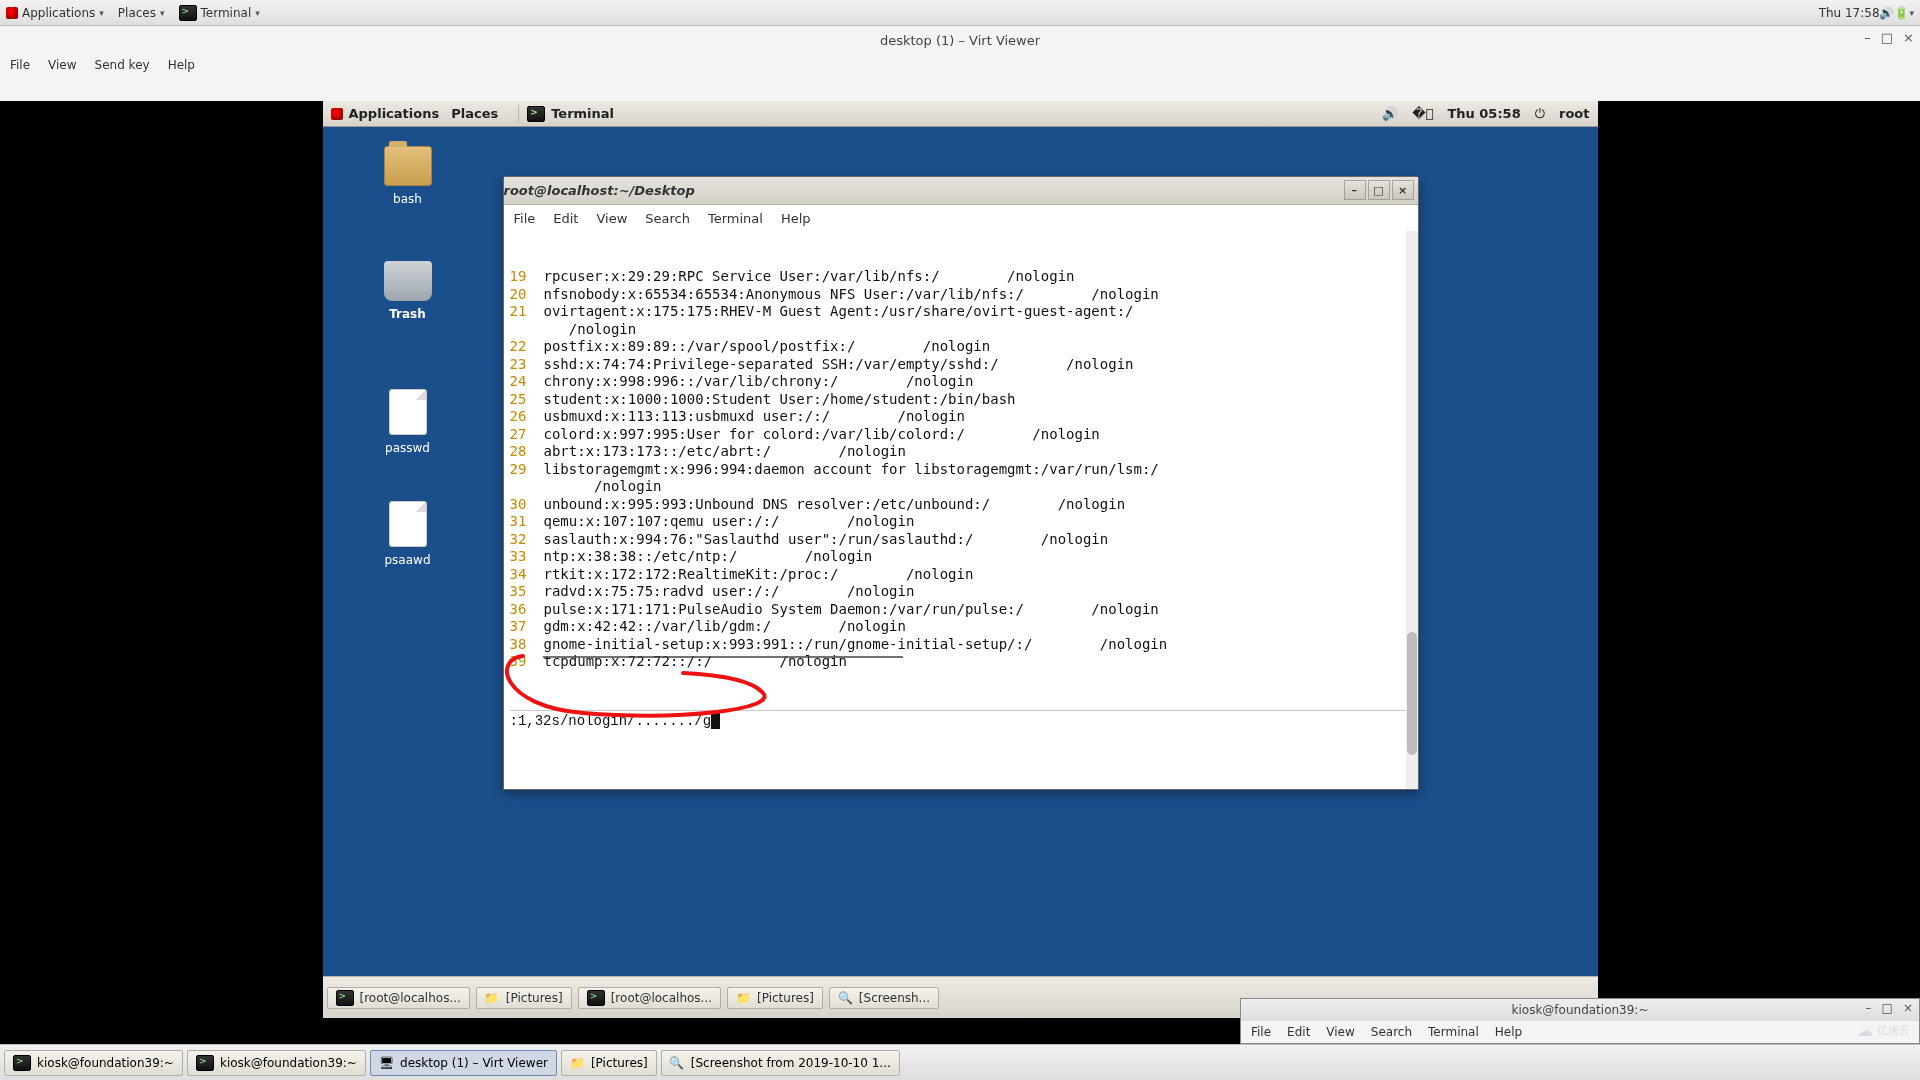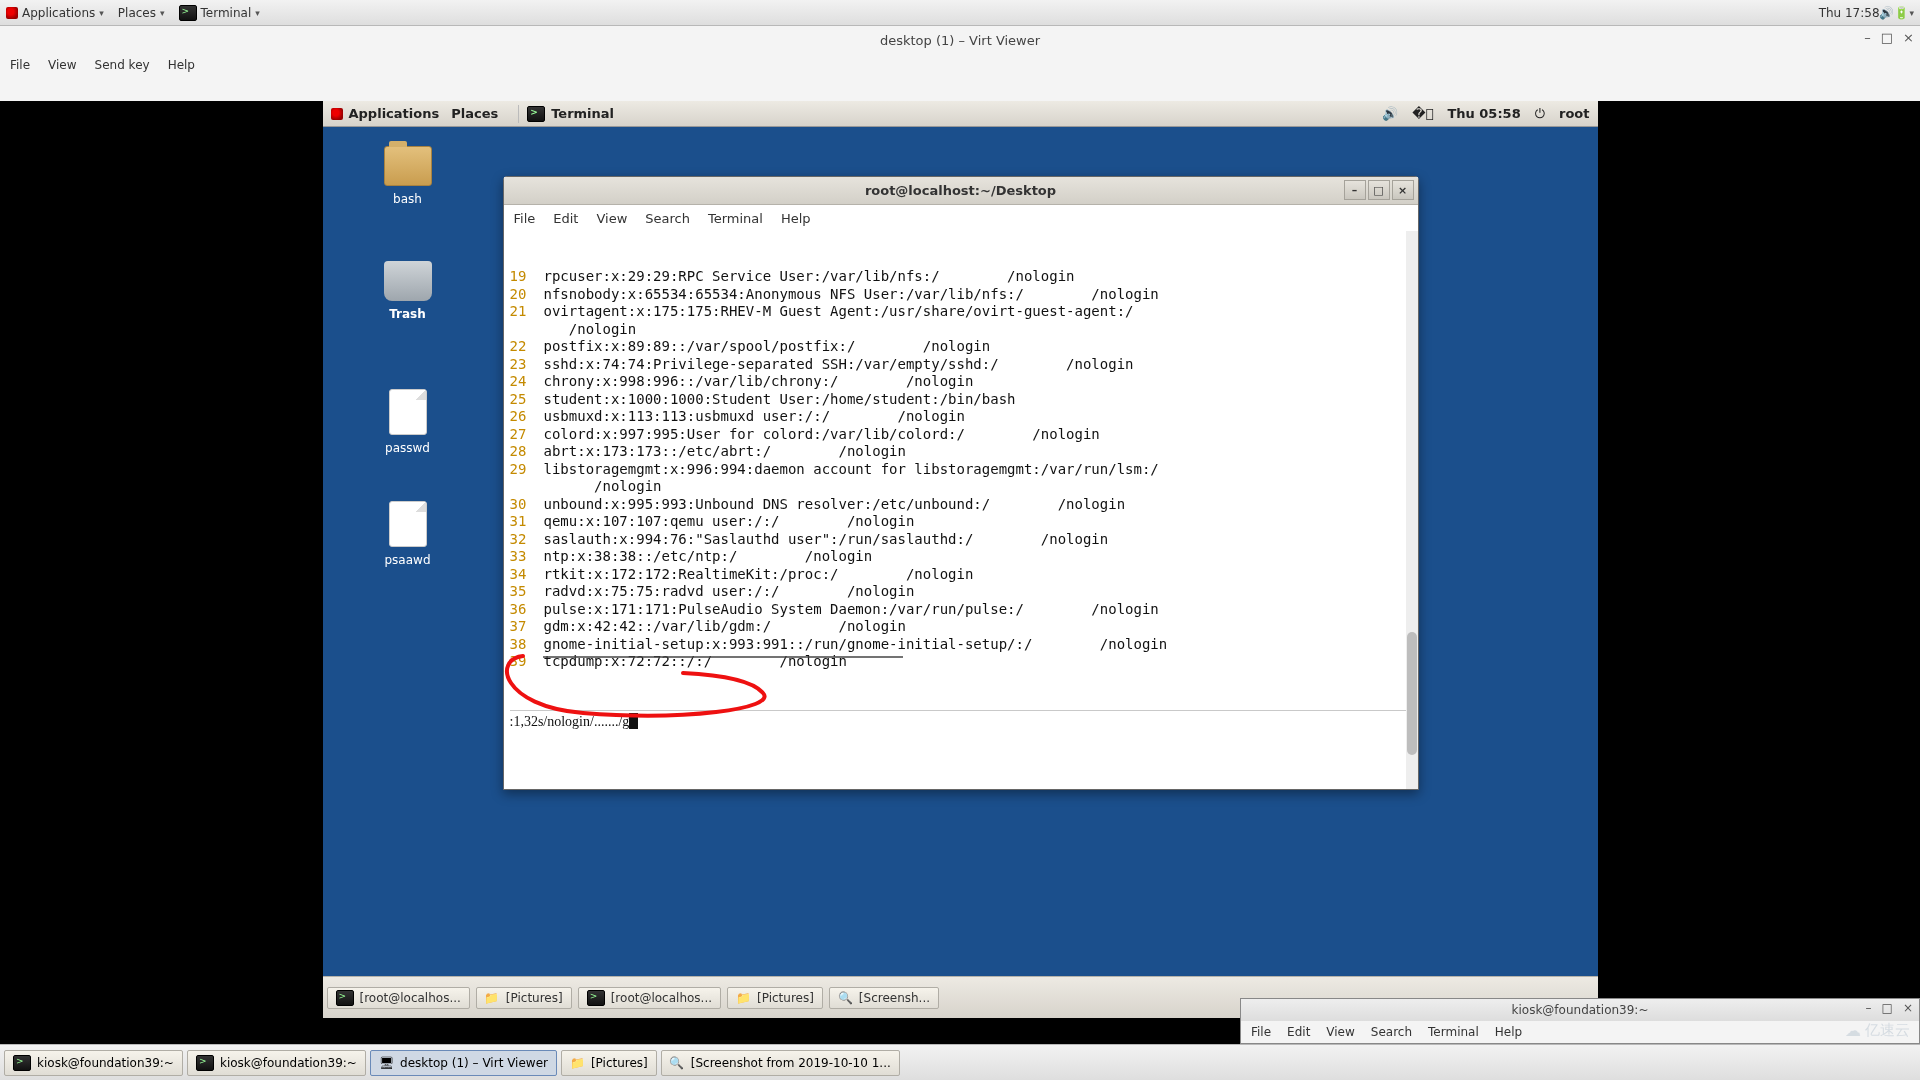--- a/index.html
+++ b/index.html
@@ -35,48 +35,48 @@
 .desk-icon { position:absolute; width:90px; text-align:center; color:#fff; font-size:12px; }
 .desk-icon .ic { width:48px; height:40px; margin:0 auto 6px; border-radius:3px; }
 .ic.folder { background:linear-gradient(#e3c07c,#c99d4f); border:1px solid #a88240; position:relative; }
 .ic.folder::before { content:""; position:absolute; top:-6px; left:4px; width:18px; height:6px; background:#d4b06a; border-radius:2px 2px 0 0; }
 .ic.trash { background:linear-gradient(#cfd4d8,#9ea6ad); border-radius:4px 4px 8px 8px; }
 .ic.file { background:#fff; border:1px solid #ccc; position:relative; height:46px; width:38px; margin:0 auto 6px; }
 .ic.file::after { content:""; position:absolute; top:0; right:0; width:10px; height:10px; background:linear-gradient(135deg,#fff 48%, #ddd 50%); }
 
 
 .term-win { position:absolute; left:180px; top:75px; width:916px; background:#fff; border:1px solid #666; border-radius:4px 4px 0 0; box-shadow:0 4px 12px rgba(0,0,0,0.4); }
-.term-title { height:28px; background:linear-gradient(#e6e3dc,#d3d0c8); border-bottom:1px solid #b5b2aa; display:flex; align-items:center; justify-content:center; position:relative; font-weight:bold; color:#333; font-size:13px; }
+.term-title { height:28px; background:linear-gradient(#e6e3dc,#d3d0c8); border-bottom:1px solid #b5b2aa; display:flex; align-items:center; justify-content:flex-start; position:relative; font-weight:bold; color:#333; font-size:13px;font-style:italic; }
 .term-title .ctrl { position:absolute; right:4px; top:3px; display:flex; gap:2px; }
 .term-title .ctrl span { width:22px; height:20px; background:linear-gradient(#e6e3dc,#cac7bf); border:1px solid #a5a29a; display:flex; align-items:center; justify-content:center; font-size:11px; color:#333; cursor:pointer; }
 .term-menu { height:26px; display:flex; align-items:center; padding:0 10px; gap:18px; color:#333; font-size:13px; }
 .term-body { background:#fff; font-family:"DejaVu Sans Mono","Liberation Mono",monospace; font-size:14px; color:#111; padding:2px 6px 6px; line-height:1.25; position:relative; white-space:pre; overflow:hidden; }
 .term-body .ln { color:#c48a00; display:inline-block; width:28px; margin-right:6px; }
 .term-body .scroll { position:absolute; right:0; top:0; bottom:0; width:12px; background:#eee; }
 .term-body .scroll .thumb { position:absolute; top:72%; left:1px; right:1px; height:22%; background:#bdbdbd; border-radius:5px; }
-.term-status { border-top:1px solid #c9c9c9; margin-top:4px; padding-top:2px; font-family:Liberation Serif, serif; }
+.term-status { border-top:1px solid #c9c9c9; margin-top:4px; padding-top:2px; font-family:Liberation Mono, monospace; }
 .term-status .cur { display:inline-block; width:9px; height:16px; background:#111; vertical-align:text-bottom; margin-left:0; }
 
 
 .guest-taskbar { position:absolute; bottom:0; left:0; right:0; height:42px; background:linear-gradient(#edeae3,#d7d3cb); border-top:1px solid #b5b2aa; display:flex; align-items:center; padding:0 4px; gap:6px; font-size:12px; color:#333; }
 .task-btn { height:22px; padding:0 8px; border:1px solid #b0ada5; background:linear-gradient(#f6f3eb,#e0ddd5); border-radius:2px; display:flex; align-items:center; gap:6px; max-width:200px; overflow:hidden; white-space:nowrap; text-overflow:ellipsis; cursor:pointer; }
 
 
 .float-term { position:absolute; right:0; bottom:36px; width:680px; background:#f4f4f4; border:1px solid #888; }
 .float-term .ft-title { height:22px; display:flex; align-items:center; justify-content:center; position:relative; font-size:12px; color:#444; background:linear-gradient(#eee,#ddd); }
 .float-term .ft-title .ctrl { position:absolute; right:6px; top:2px; display:flex; gap:10px; color:#555; }
 .float-term .ft-menu { height:22px; display:flex; align-items:center; padding:0 10px; gap:16px; font-size:12px; color:#333; }
 
 
 .host-taskbar { position:absolute; bottom:0; left:0; right:0; height:36px; background:linear-gradient(#f2f2f2,#dedede); border-top:1px solid #b8b8b8; display:flex; align-items:center; padding:0 4px; gap:4px; }
 .host-taskbar .task-btn { height:26px; max-width:260px; font-size:12px; }
 .host-taskbar .task-btn.active { background:#cfd8e4; border-color:#6a8ab8; }
 
 
-.watermark { position:absolute; right:10px; bottom:40px; color:#c9d2da; font-size:15px; opacity:0.7; display:flex; align-items:center; gap:4px; }
+.watermark { position:absolute; right:10px; bottom:40px; color:#c9d2da; font-size:11px; opacity:0.7; display:flex; align-items:center; gap:4px; }
 .watermark::before { content:"☁"; font-size:16px; }
 
 
 .anno { position:absolute; pointer-events:none; }
 svg.anno-svg { position:absolute; left:0; top:0; }
 </style>
 </head>
 <body>
 
 <div class="host-top">

